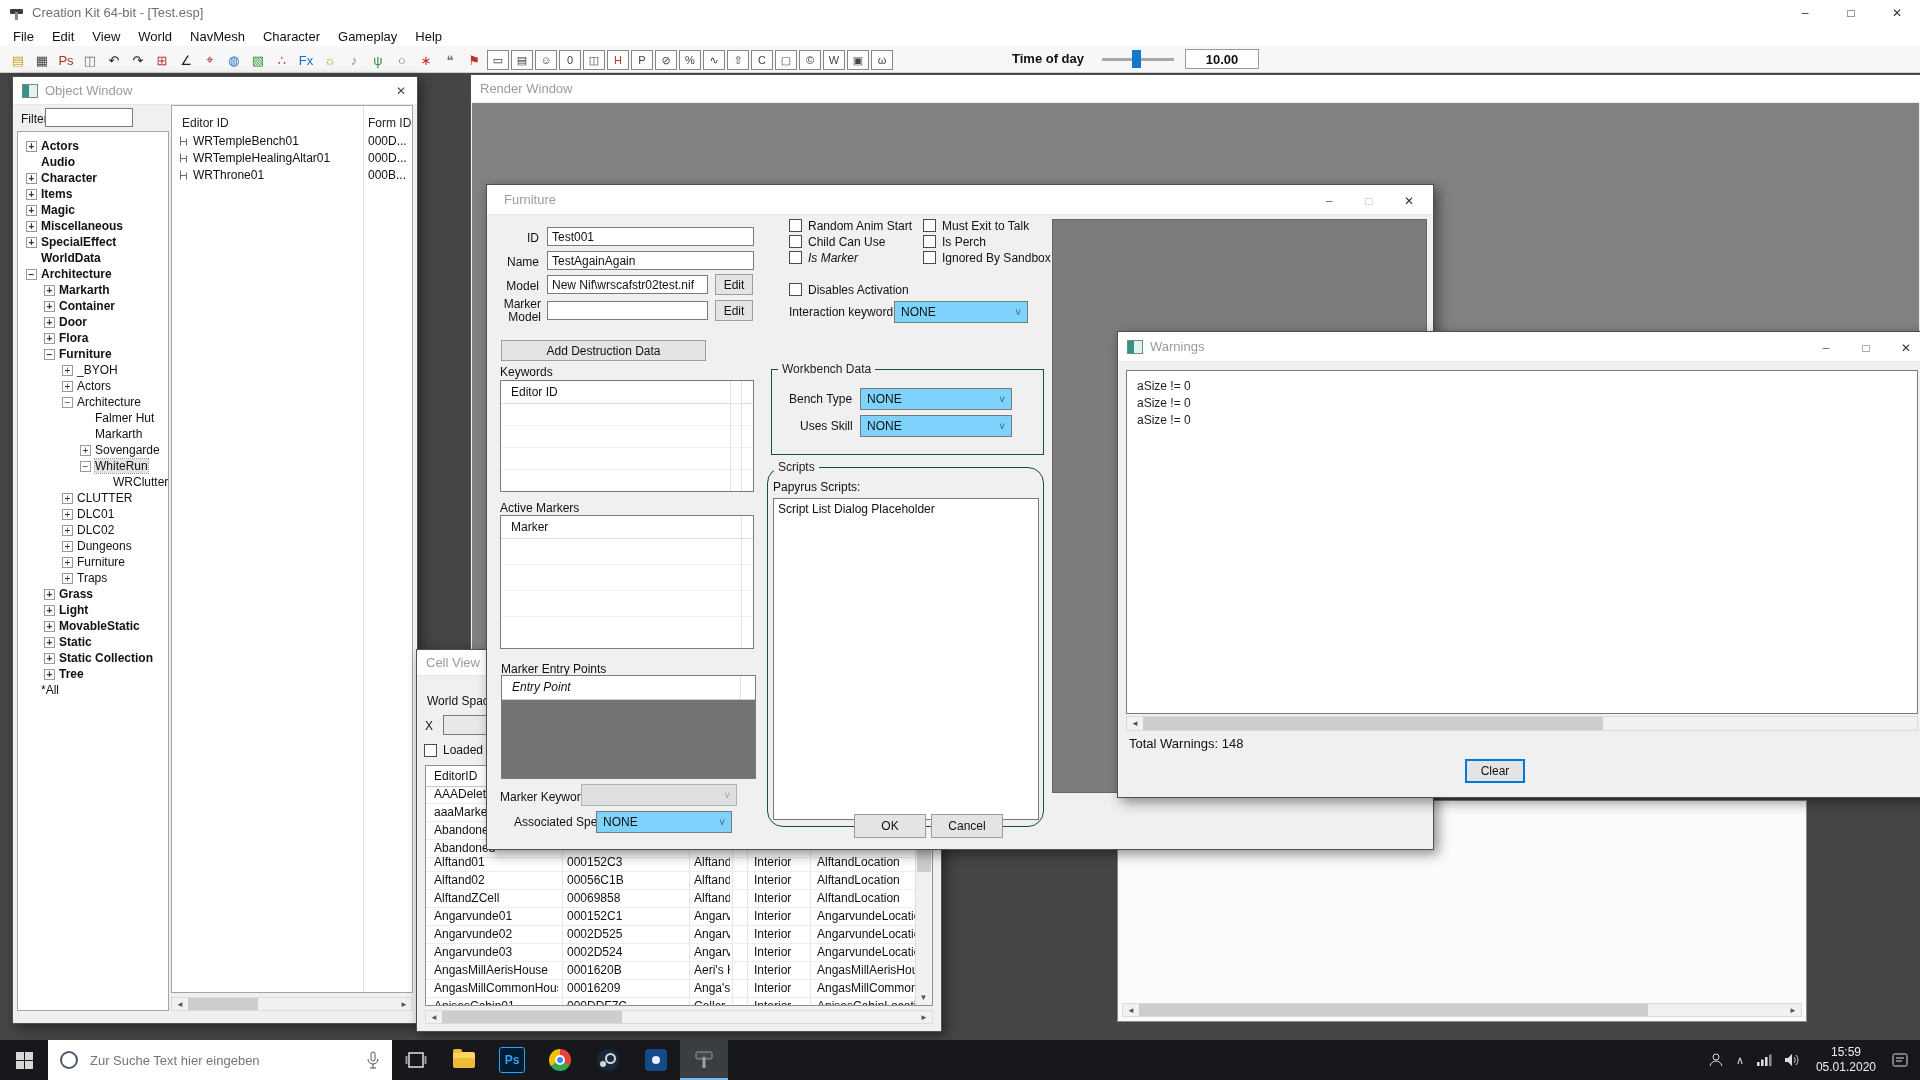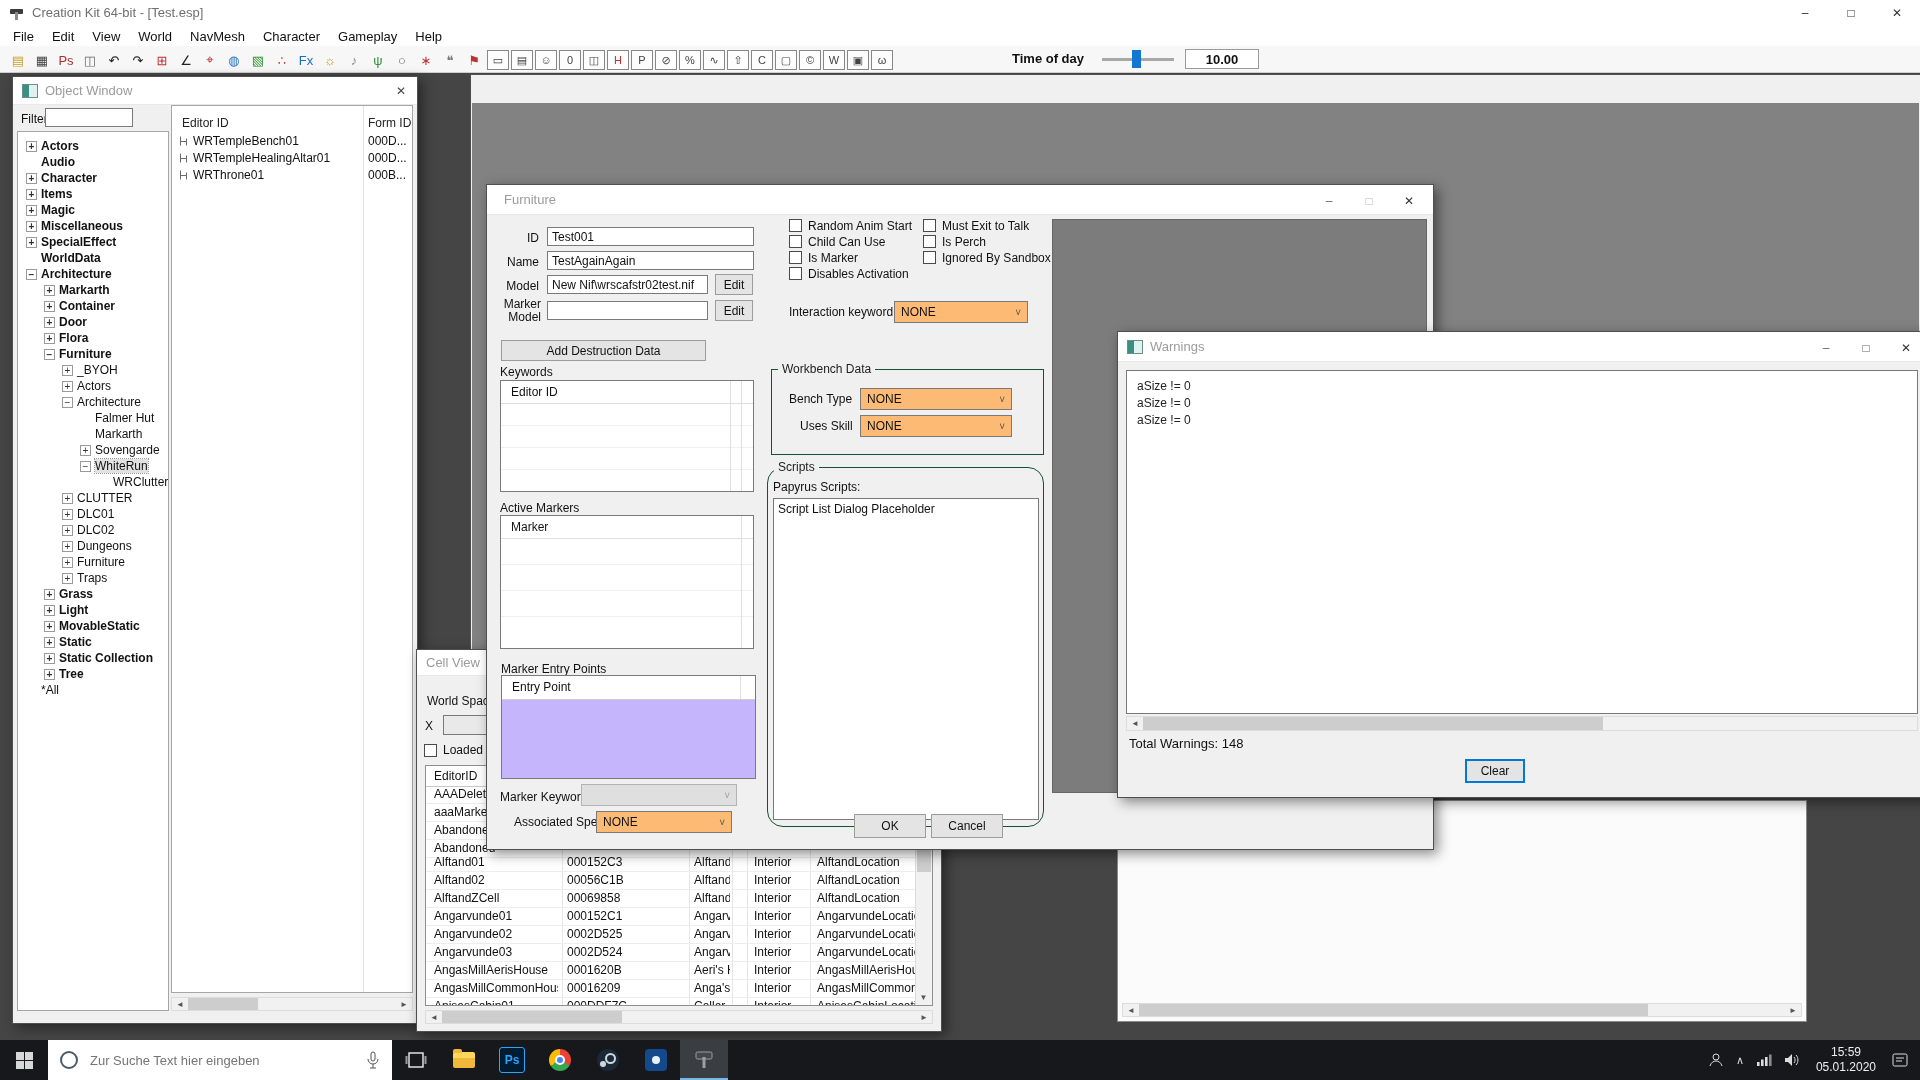--- a/index.html
+++ b/index.html
@@ -6,21 +6,21 @@
   #screen{position:relative;width:1920px;height:1080px;overflow:hidden;background:#454545;
           font-family:"Liberation Sans",sans-serif;color:#111;}
   .abs{position:absolute;}
   .win{position:absolute;background:#f0f0f0;border:1px solid #4f4f4f;box-shadow:4px 4px 12px rgba(0,0,0,.45);}
   .titlebar{position:absolute;left:0;top:0;right:0;height:28px;background:#fff;display:flex;align-items:center;
             padding-left:9px;gap:7px;color:#9b9b9b;font-size:13px;border-bottom:1px solid #e8e8e8;box-sizing:border-box;}
   .doc-ico{width:14px;height:12px;background:linear-gradient(90deg,#3a8f83 0 45%,#dff2ef 45%);border:1px solid #6a8f8a;}
   .winbtn{width:40px;height:28px;display:flex;align-items:center;justify-content:center;color:#666;font-size:12px;}
   .tb{position:absolute;background:#fff;border:1px solid #7a7a7a;font-size:12px;display:flex;align-items:center;
       padding:0 4px;box-sizing:border-box;white-space:nowrap;overflow:hidden;}
-  .combo{position:absolute;background:#fdba74;border:1px solid #7a7a7a;font-size:12px;display:flex;align-items:center;
+  .combo{position:absolute;background:#7dd3fc;border:1px solid #7a7a7a;font-size:12px;display:flex;align-items:center;
          padding:0 6px;box-sizing:border-box;}
   .combo .chev{position:absolute;right:6px;color:#555;font-size:10px;}
   .combo.disabled{background:#dfdfdf;border-color:#b3b3b3;}
   .btn{position:absolute;background:#e4e4e4;border:1px solid #9c9c9c;font-size:12px;display:flex;align-items:center;
        justify-content:center;box-sizing:border-box;}
   .lbl{position:absolute;font-size:12px;white-space:nowrap;}
   .cb{width:13px;height:13px;background:#fff;border:1px solid #4a4a4a;box-sizing:border-box;flex:0 0 13px;}
   .cbrow{position:absolute;display:flex;align-items:center;gap:6px;font-size:12px;white-space:nowrap;}
   .listbox{position:absolute;background:#fff;border:1px solid #7a7a7a;box-sizing:border-box;font-size:12px;}
   .group{position:absolute;border:1px solid #14532d;box-sizing:border-box;margin-top:26px;}
@@ -42,20 +42,23 @@
   .wline{height:17px;font-size:12px;color:#222;padding-left:10px;display:flex;align-items:center;}
   .taskapp{width:48px;height:40px;display:flex;align-items:center;justify-content:center;position:relative;}
   .trayico{display:flex;align-items:center;justify-content:center;height:40px;padding:0 6px;}
 </style>
 </head>
 <body>
 
 <div id="screen">
 
   <div class="win" style="left:470px;top:74px;width:1449px;height:722px;box-shadow:none;">
+    <div class="titlebar">
+      <span>Render Window</span>
+    </div>
     <div class="abs" style="left:1px;top:28px;right:1px;bottom:1px;background:#828282;"></div>
   </div>
 
   <div class="abs" style="left:1117px;top:800px;width:690px;height:222px;background:#fbfbfb;border:1px solid #8a8a8a;box-sizing:border-box;">
     <div class="hscroll" style="left:4px;right:4px;bottom:4px;height:14px;">
       <div class="sb-ar">◄</div>
       <div class="sb-th" style="width:75%;"></div>
       <div style="flex:1;"></div>
       <div class="sb-ar">►</div>
     </div>
@@ -540,21 +543,21 @@
     <span class="lbl" style="left:13px;top:316px;">Active Markers</span>
     <div class="listbox" style="left:13px;top:330px;width:254px;height:134px;">
       <span class="lbl" style="left:10px;top:4px;">Marker</span>
       <div class="abs" style="left:0;right:0;top:22px;height:1px;background:#dedede;"></div>
       <div class="abs" style="left:0;right:0;top:48px;height:1px;background:#efefef;"></div>
       <div class="abs" style="left:0;right:0;top:74px;height:1px;background:#efefef;"></div>
       <div class="abs" style="left:0;right:0;top:100px;height:1px;background:#efefef;"></div>
       <div class="abs" style="right:11px;top:0;bottom:0;width:1px;background:#e0e0e0;"></div>
     </div>
     <span class="lbl" style="left:14px;top:477px;">Marker Entry Points</span>
-    <div class="listbox" style="left:14px;top:490px;width:255px;height:104px;background:#c4b5fd;">
+    <div class="listbox" style="left:14px;top:490px;width:255px;height:104px;background:#737373;font-style:italic;">
       <div class="abs" style="left:0;right:0;top:0;height:23px;background:#fff;border-bottom:1px solid #cfcfcf;"></div>
       <span class="lbl" style="left:10px;top:4px;">Entry Point</span>
       <div class="abs" style="right:14px;top:0;height:23px;width:1px;background:#e0e0e0;"></div>
     </div>
     <span class="lbl" style="left:13px;top:605px;">Marker Keyword</span>
     <div class="combo disabled" style="left:94px;top:599px;width:156px;height:22px;">
       <span></span>
         <span class="chev" style="color:#a0a0a0;">˅</span>
     </div>
     <span class="lbl" style="left:27px;top:630px;">Associated Spell</span>
@@ -565,21 +568,21 @@
 
     <div class="abs" style="left:302px;top:34px;">
       <div class="cbrow" style="position:relative;margin-bottom:3px;height:13px;">
           <span class="cb"></span>
           <span>Random Anim Start</span>
         </div>
         <div class="cbrow" style="position:relative;margin-bottom:3px;height:13px;">
           <span class="cb"></span>
           <span>Child Can Use</span>
         </div>
-        <div class="cbrow" style="position:relative;margin-bottom:3px;height:13px;">
+        <div class="cbrow" style="position:relative;margin-bottom:19px;height:13px;font-style:italic;">
           <span class="cb"></span>
           <span>Is Marker</span>
         </div>
         <div class="cbrow" style="position:relative;margin-bottom:9px;height:13px;">
           <span class="cb"></span>
           <span>Disables Activation</span>
         </div>
     </div>
     <div class="abs" style="left:436px;top:34px;">
       <div class="cbrow" style="position:relative;margin-bottom:3px;height:13px;">

